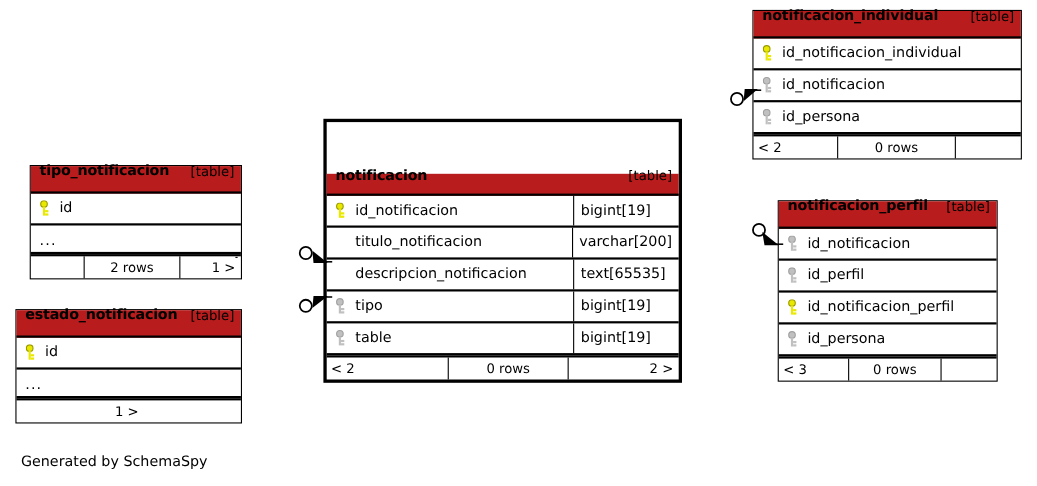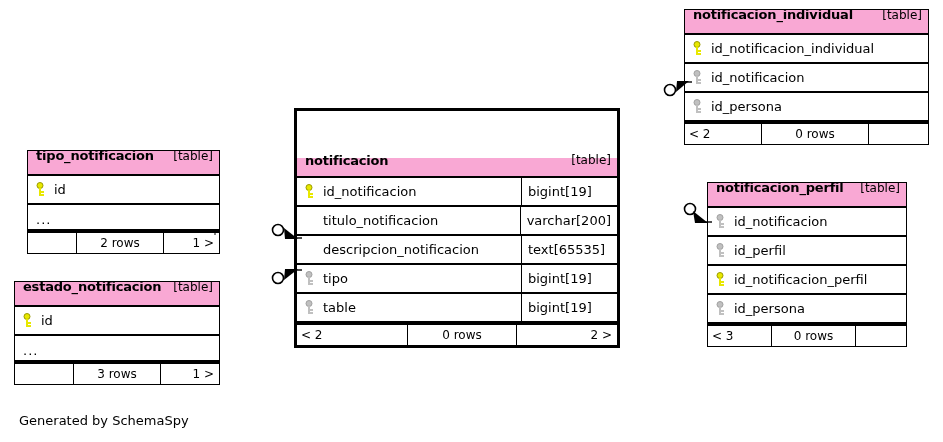--- a/index.html
+++ b/index.html
@@ -21,21 +21,21 @@
     background: #ffffff;
     box-sizing: border-box;
     border: 1px solid #000000;
   }
   .table-box.thick { border: 3px solid #000000; }
 
   .tb-header {
     display: flex;
     align-items: center;
     justify-content: space-between;
-    background: #f9a8d4;
+    background: #b91c1c;
     border-bottom: 2px solid #000000;
     padding: 2px 6px 16px 8px;
     box-sizing: border-box;
     height: 25px;
   }
   .tb-name {
     font-size: 13px;
     font-weight: bold;
     color: #000000;
     letter-spacing: -0.2px;
@@ -190,21 +190,20 @@
       <span class="col-label">id</span>
     </div>
   </div>
   <div class="tb-row ellipsis" style="height:26px;">
     <div class="col-name">
       <span class="col-label">...</span>
     </div>
   </div>
   <div class="tb-foot">
     <div class="fcell left" style="flex:0 0 58px;"></div>
-    <div class="fcell mid" style="flex:1 1 auto;">3 rows</div>
     <div class="fcell right" style="flex:0 0 58px;">1 &gt;</div>
   </div>
 </div>
 
 <div class="table-box thick" id="tbl-notificacion" style="left:294px; top:108px; width:326px;">
   <div class="tb-header" style="height:16px;margin-top:47px;">
     <span class="tb-name">notificacion</span>
     <span class="tb-tag">[table]</span>
   </div>
 

